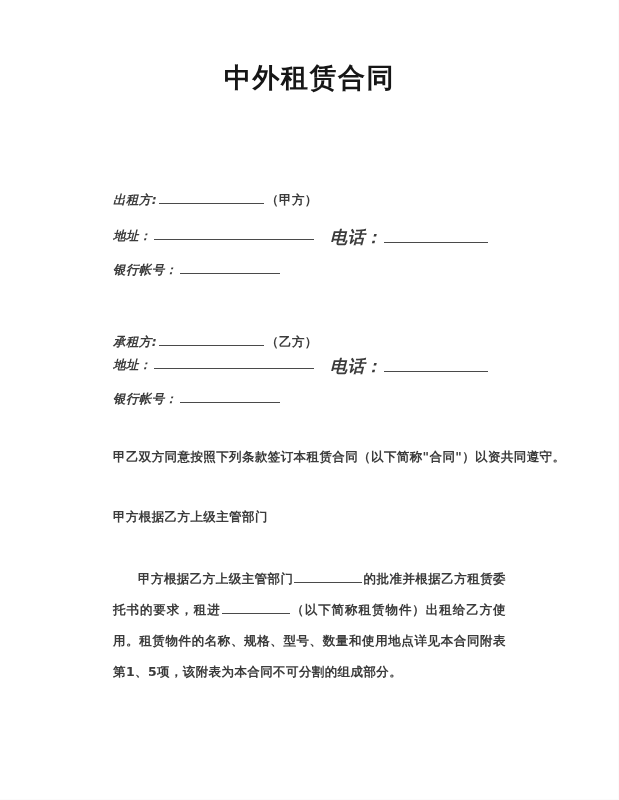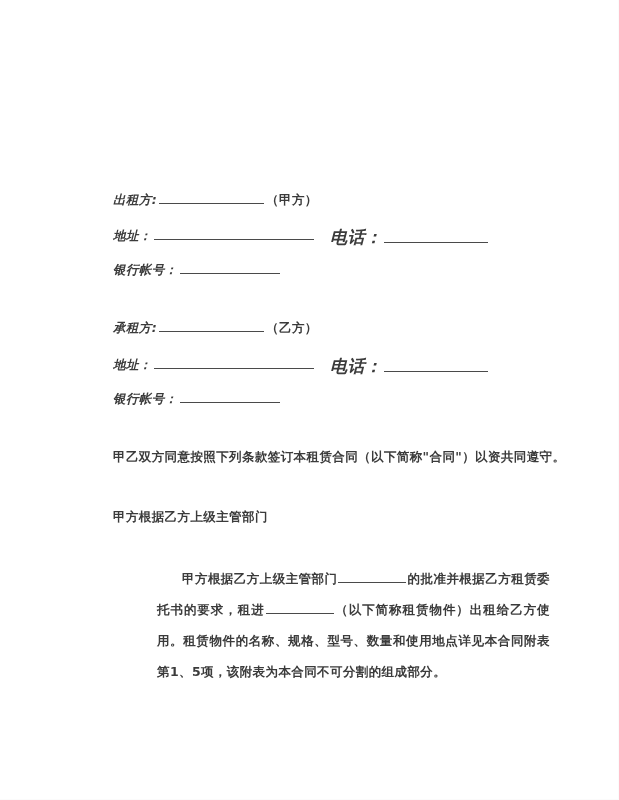--- a/index.html
+++ b/index.html
@@ -106,21 +106,20 @@
     position: absolute;
     left: 113px;
     width: 393px;
     font-size: 12.5px;
     font-weight: bold;
     color: #3b3b3b;
     letter-spacing: 0.4px;
     line-height: 31px;
     text-align: justify;
     text-justify: inter-character;
-    margin-left: 44px;
   }
   .para-indent {
     text-indent: 25px;
   }
   .inline-blank {
     display: inline-block;
     width: 68px;
     border-bottom: 1.4px solid #4a4a4a;
     height: 13px;
     vertical-align: baseline;
@@ -137,39 +136,40 @@
   }
 </style>
 </head>
 <body>
 
 <div class="page">
 
   <div class="page-edge-right"></div>
   <div class="page-edge-bottom"></div>
 
+  <div class="doc-title">中外租赁合同</div>
 
   <div class="body-area">
 
     <div class="line" style="top:190px;">
       <span class="label">出租方:</span><span class="blank blank-w105"></span><span class="paren">（甲方）</span>
     </div>
 
     <div class="line" style="top:226px;">
       <span class="label">地址：</span><span class="blank blank-w160"></span>
     </div>
     <div class="phone-group" style="top:226px;">
       <span class="label">电话：</span><span class="blank blank-w104"></span>
     </div>
 
     <div class="line" style="top:260px;">
       <span class="label">银行帐号：</span><span class="blank blank-w100"></span>
     </div>
 
-    <div class="line" style="top:318px;">
+    <div class="line" style="top:332px;">
       <span class="label">承租方:</span><span class="blank blank-w105"></span><span class="paren">（乙方）</span>
     </div>
 
     <div class="line" style="top:355px;">
       <span class="label">地址：</span><span class="blank blank-w160"></span>
     </div>
     <div class="phone-group" style="top:355px;">
       <span class="label">电话：</span><span class="blank blank-w104"></span>
     </div>
 

